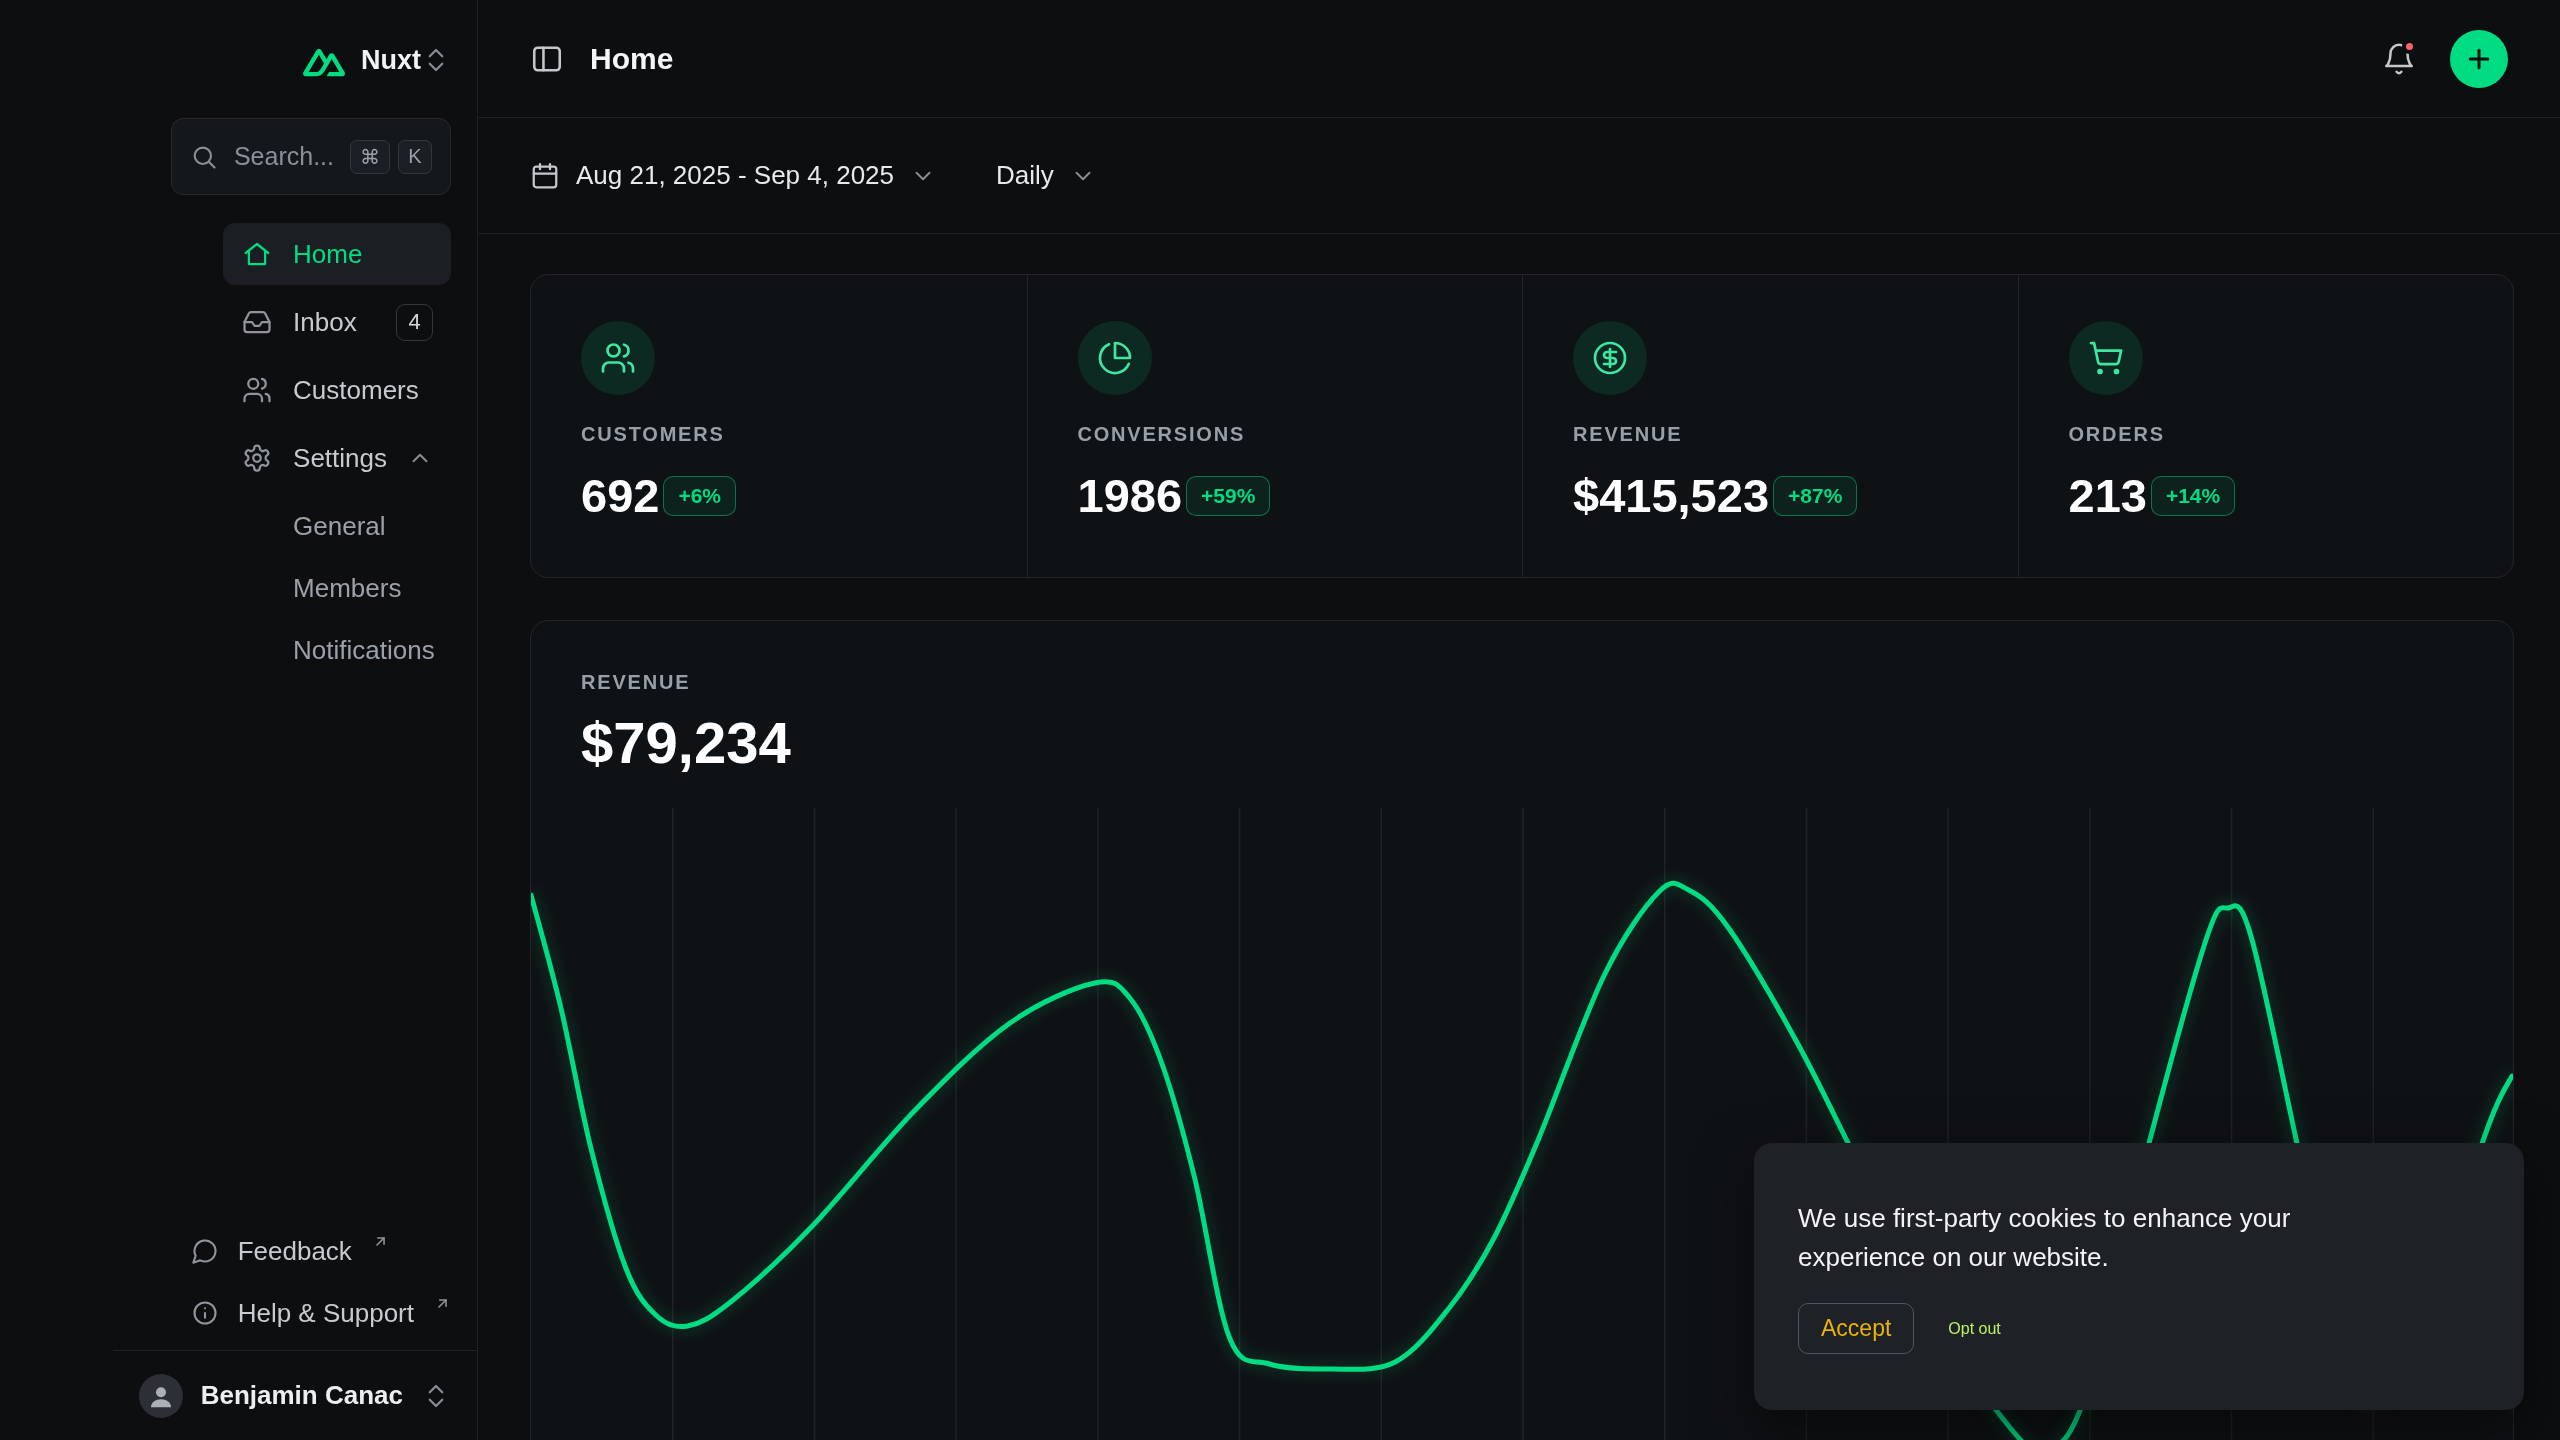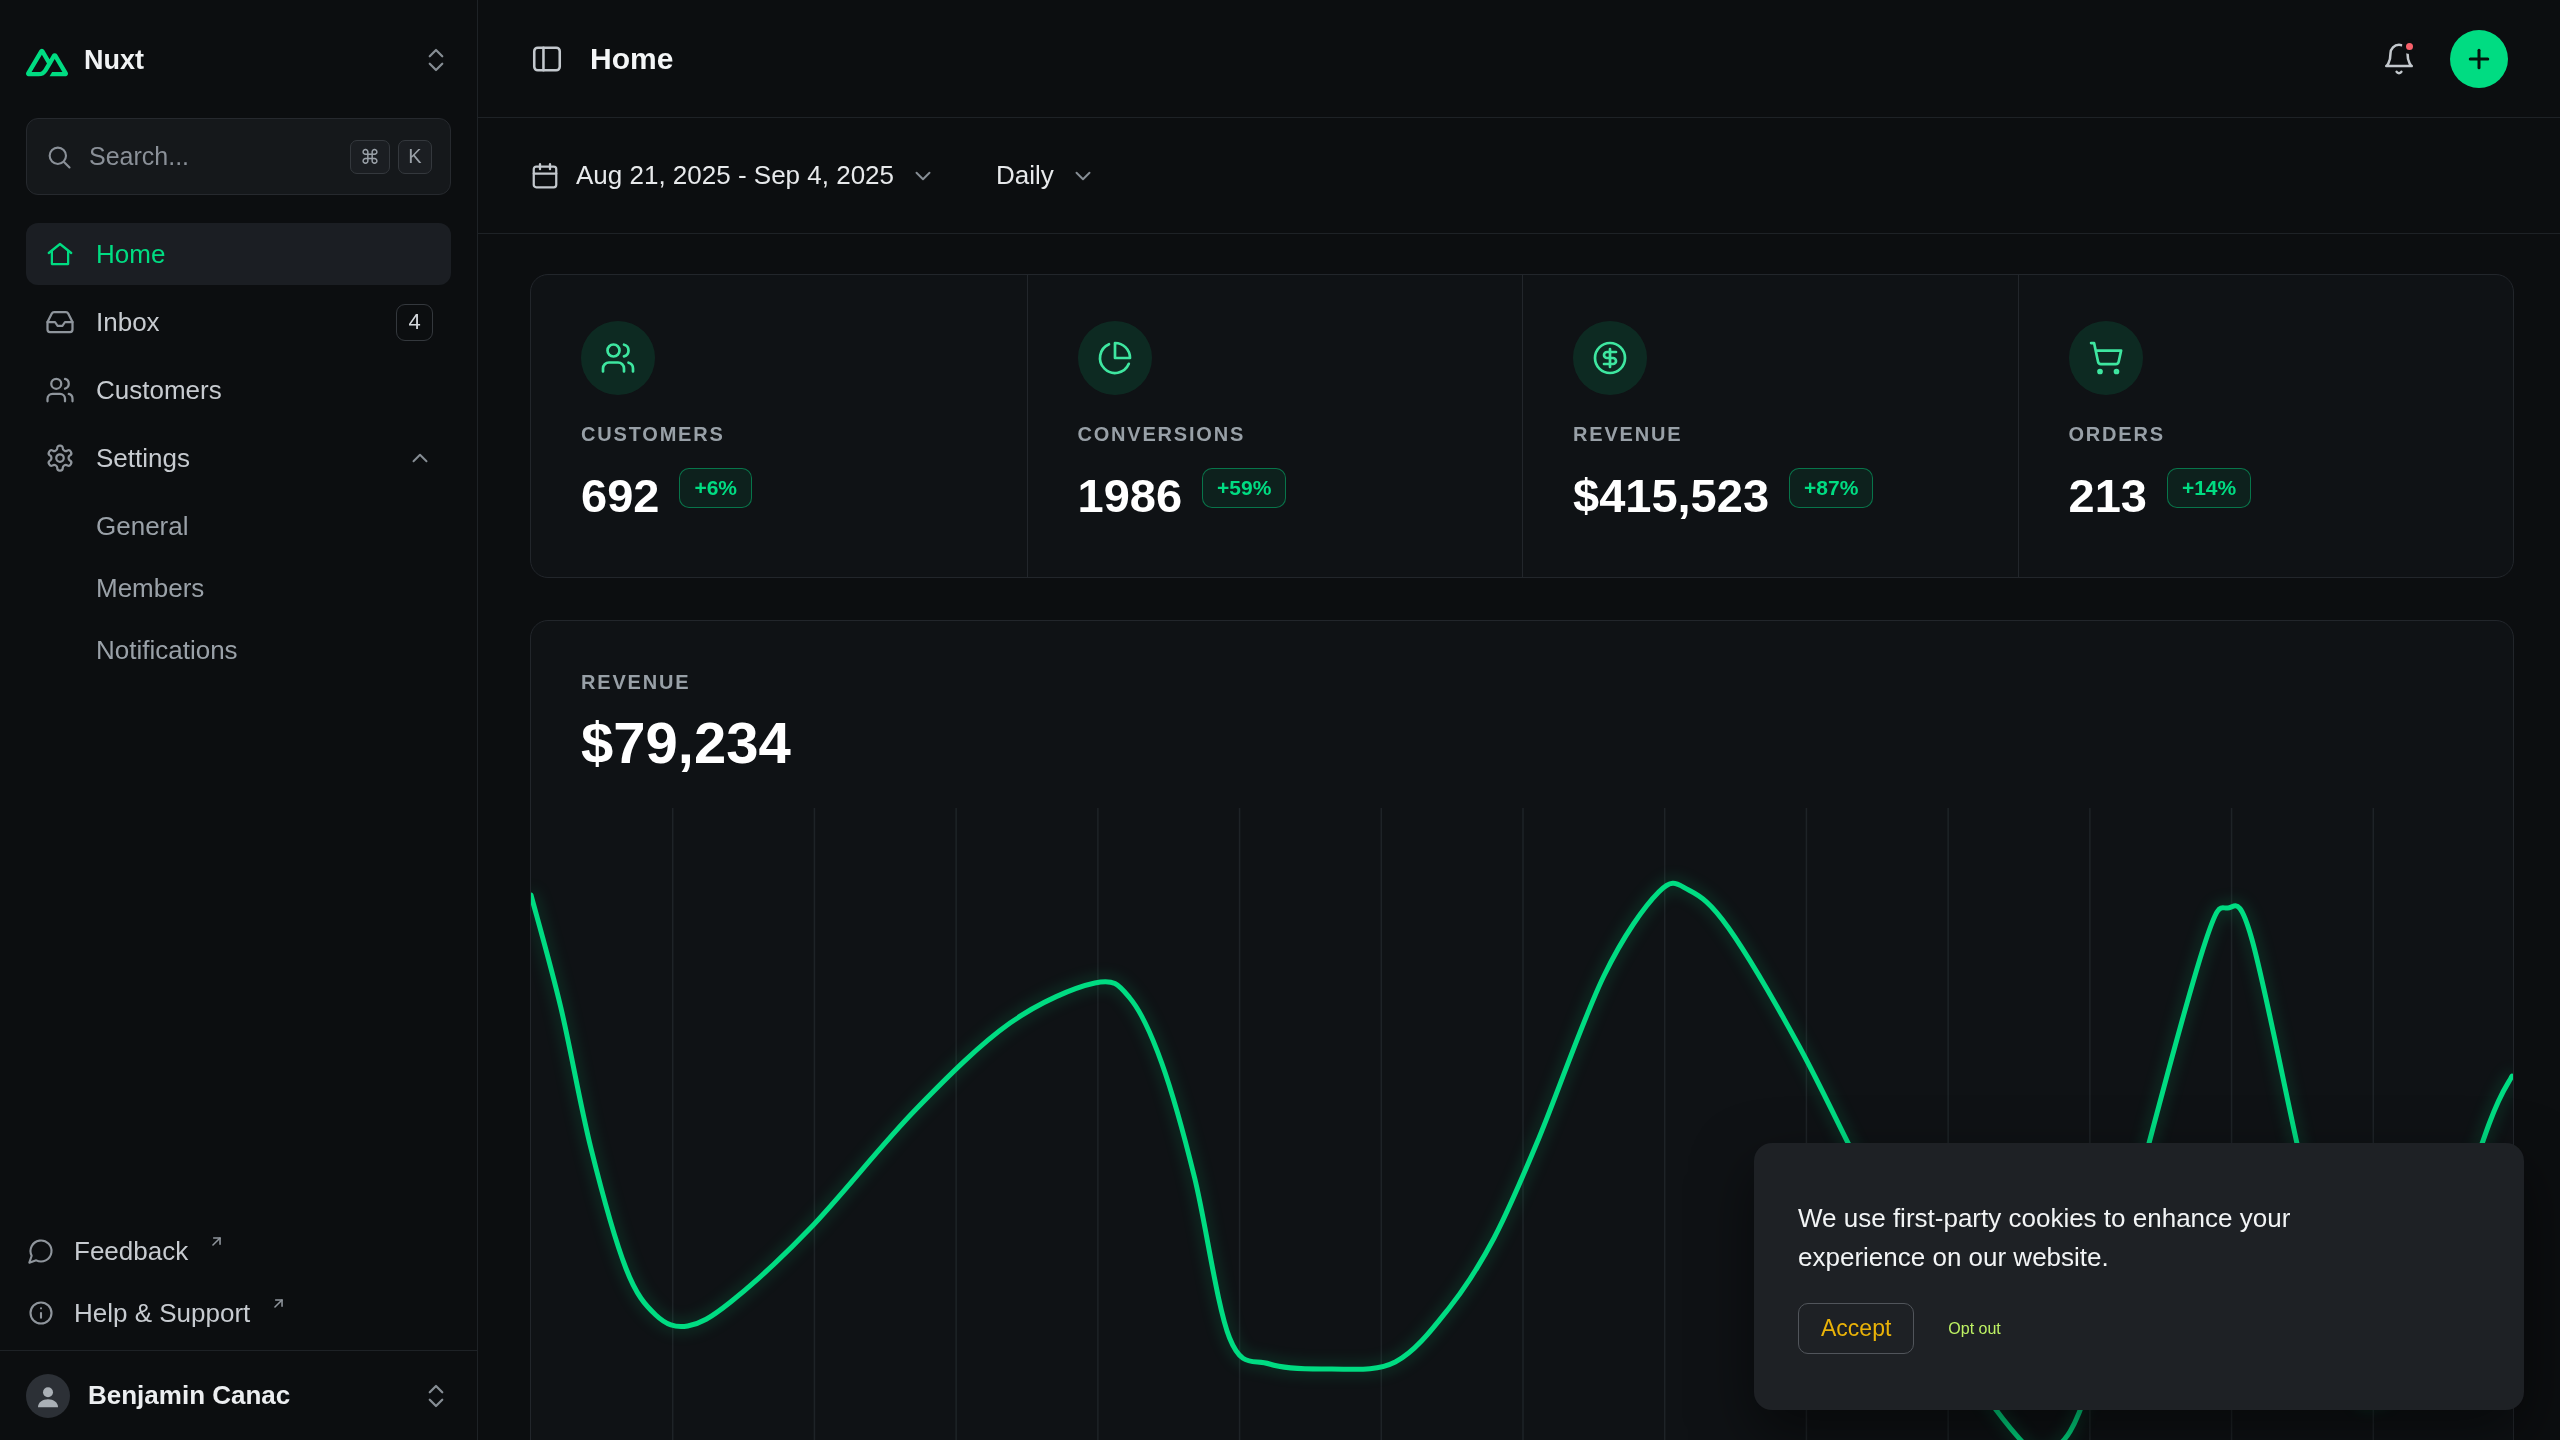--- a/index.html
+++ b/index.html
@@ -8,21 +8,21 @@
     background:#0c0e10; color:#fff;
     font-family:"Liberation Sans", sans-serif;
   }
   .app { position:relative; display:flex; width:2560px; height:1440px; }
 
   
   .sidebar {
     width:478px; min-width:478px; height:100%;
     border-right:1px solid #1e2226;
     display:flex; flex-direction:column;
-    padding:28px 26px 0; background:#0c0e10;
+    padding:28px 26px 0; background:#0c0e10;align-items:flex-end;
   }
   .brand-row { display:flex; align-items:center; height:64px; }
   .brand { display:flex; align-items:center; gap:16px; cursor:pointer; }
   .logo { width:42px; height:42px; display:flex; align-items:center; justify-content:center; color:#00dc82; }
   .brand-name { font-size:27px; font-weight:700; color:#f1f3f4; }
   .selector-icon { margin-left:auto; color:#868d94; display:flex; cursor:pointer; }
 
   .searchbox {
     margin-top:26px; height:77px; border-radius:12px;
     background:#15181b; border:1px solid #26292e;
@@ -111,21 +111,21 @@
     height:304px; overflow:hidden;
   }
   .stat-cell { padding:46px 50px; border-left:1px solid #22262b; }
   .stat-cell:first-child { border-left:none; }
   .icon-circle {
     width:74px; height:74px; border-radius:50%;
     background:rgba(0,220,130,.12); color:#3ee6a0;
     display:flex; align-items:center; justify-content:center;
   }
   .stat-label { margin-top:28px; font-size:20px; letter-spacing:1.8px; color:#98a0a7; font-weight:600; }
-  .stat-value-row { margin-top:22px; display:flex; align-items:flex-start; gap:20px; }
+  .stat-value-row { margin-top:22px; display:flex; align-items:center; gap:4px; }
   .stat-value { font-size:47px; font-weight:700; color:#fff; }
   .delta-badge {
     font-size:21px; font-weight:600; color:#00dc82;
     background:rgba(0,220,130,.08); border:1px solid rgba(0,220,130,.45);
     border-radius:10px; padding:7px 14px;
   }
 
   .revenue-card {
     margin-top:42px; border:1px solid #22262b; border-radius:18px;
     background:#0f1215; height:1100px; overflow:hidden;

